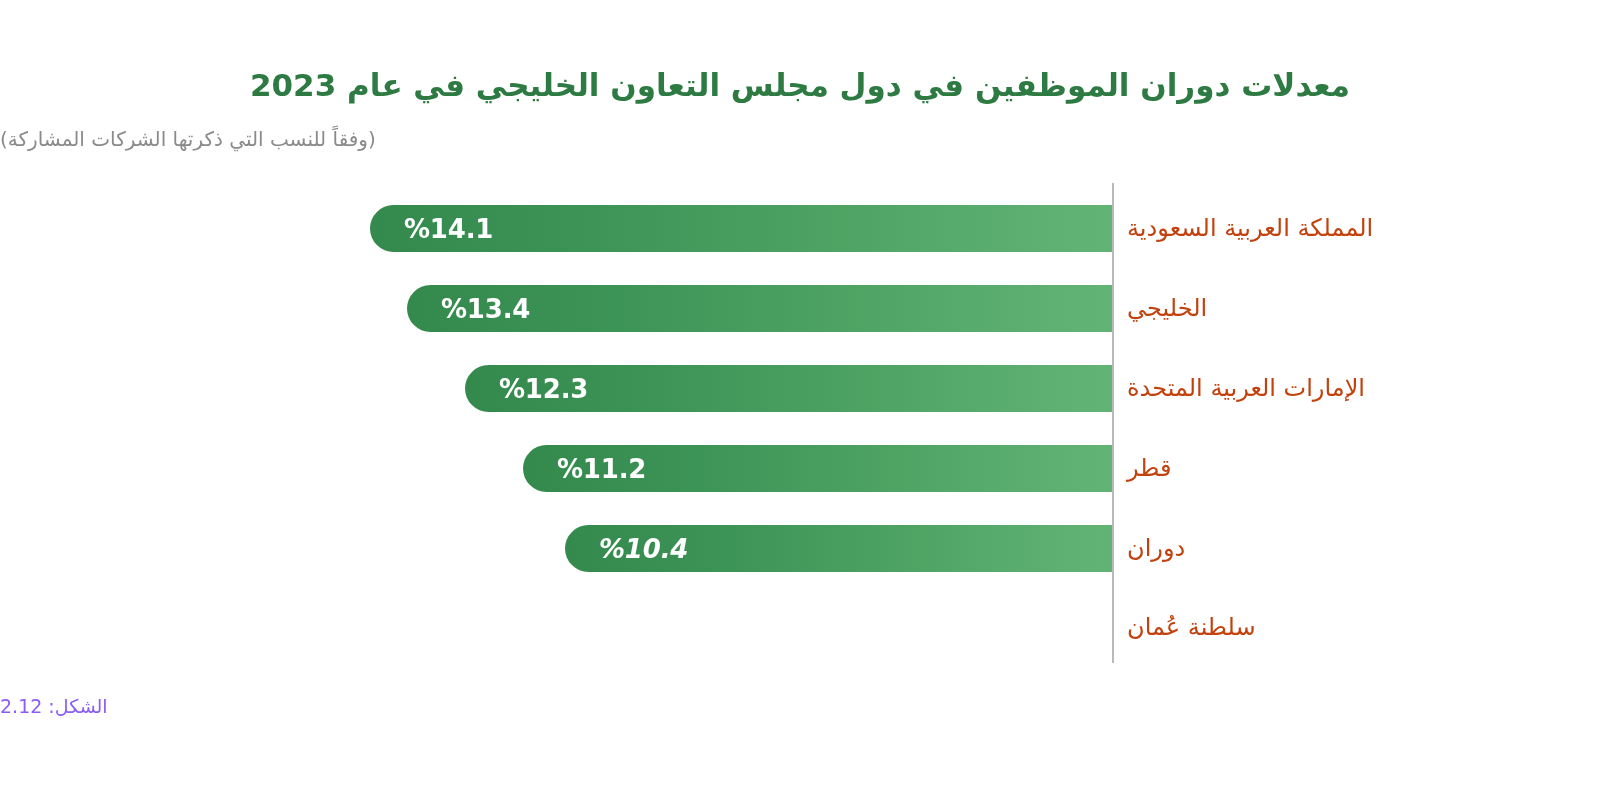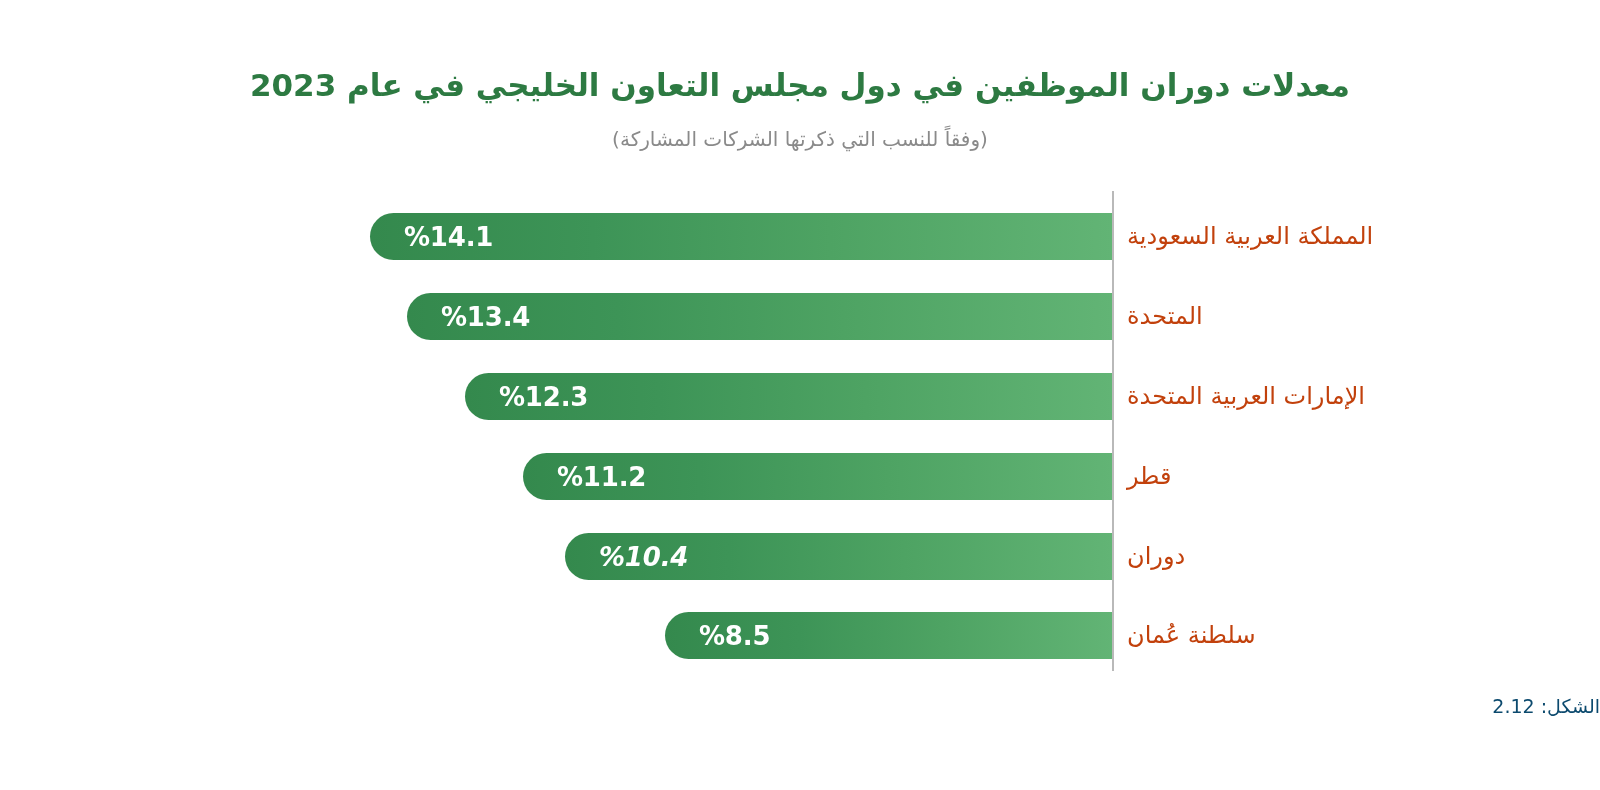--- a/index.html
+++ b/index.html
@@ -37,34 +37,34 @@
     line-height: 1.28;
     direction: rtl;
     unicode-bidi: isolate;
     white-space: nowrap;
   }
   .chart-subtitle {
     position: absolute;
     top: 126px;
     left: 0;
     width: 1600px;
-    text-align: center;
+    text-align: left;
     color: #8a8a8a;
     font-size: 20px;
     font-weight: 400;
     line-height: 1.3;
     direction: rtl;
     unicode-bidi: isolate;
     white-space: nowrap;
   }
 
   
   .plot {
     position: absolute;
-    top: 191px;
+    top: 183px;
     left: 0;
     width: 1312px;
     height: 480px;
   }
 
   
   .axis-line {
     position: absolute;
     top: 0;
     left: 1112px;
@@ -122,22 +122,22 @@
     white-space: nowrap;
     text-align: left;
   }
 
   
   .figure-caption {
     position: absolute;
     top: 695px;
     left: 0;
     width: 1600px;
-    text-align: right;
-    color: #0c4a6e;
+    text-align: left;
+    color: #8b5cf6;
     font-size: 19px;
     font-weight: 400;
     direction: rtl;
     unicode-bidi: isolate;
     white-space: nowrap;
   }
 </style>
 </head>
 <body>
 
@@ -154,21 +154,21 @@
       <div class="bar" style="width: 742px; left: 370px;">
         <span class="bar-value">%14.1</span>
       </div>
       <div class="cat-label">المملكة العربية السعودية</div>
     </div>
 
     <div class="row" style="top:102px;padding-left:24px;">
       <div class="bar" style="width: 705px; left: 407px;">
         <span class="bar-value">%13.4</span>
       </div>
-      <div class="cat-label">المتحدة</div>
+      <div class="cat-label">الخليجي</div>
     </div>
 
     <div class="row" style="top:182px;">
       <div class="bar" style="width: 647px; left: 465px;">
         <span class="bar-value">%12.3</span>
       </div>
       <div class="cat-label">الإمارات العربية المتحدة</div>
     </div>
 
     <div class="row" style="top:262px;">
@@ -179,22 +179,19 @@
     </div>
 
     <div class="row" style="top:342px;">
       <div class="bar" style="width: 547px; left: 565px; font-style: italic;">
         <span class="bar-value">%10.4</span>
       </div>
       <div class="cat-label">دوران</div>
     </div>
 
     <div class="row" style="top:421px;">
-      <div class="bar" style="width: 447px; left: 665px;">
-        <span class="bar-value">%8.5</span>
-      </div>
       <div class="cat-label">سلطنة عُمان</div>
     </div>
   </div>
 
   <div class="figure-caption">الشكل: 2.12</div>
 
 </div>
 
 </body></html>

